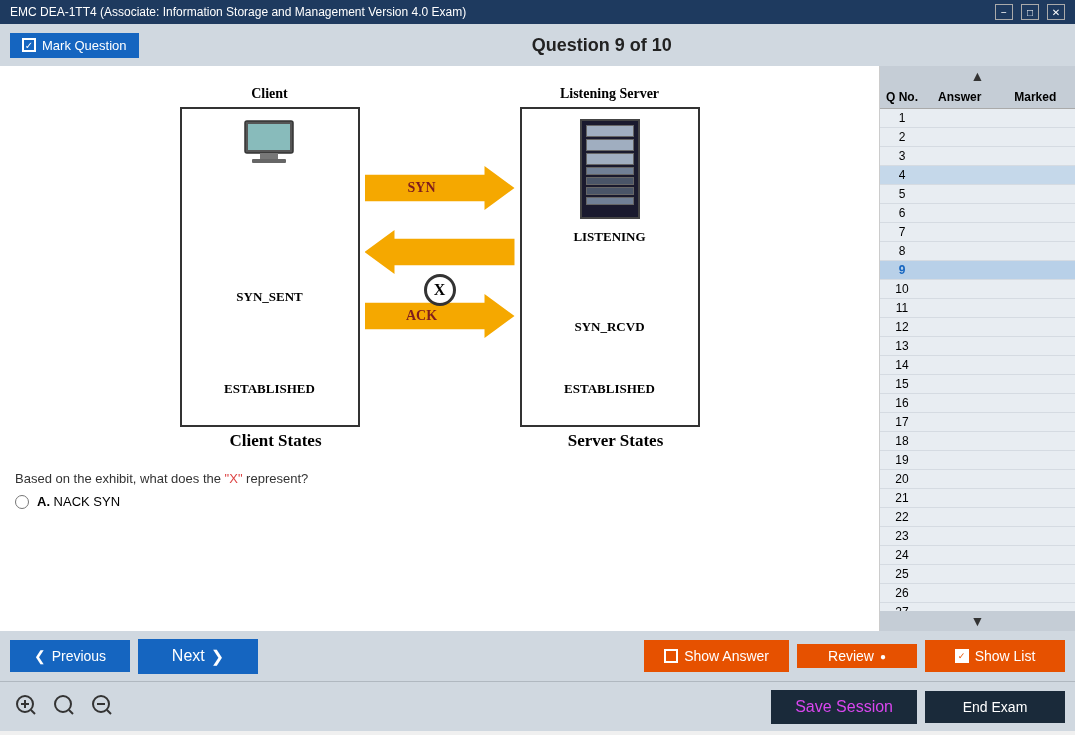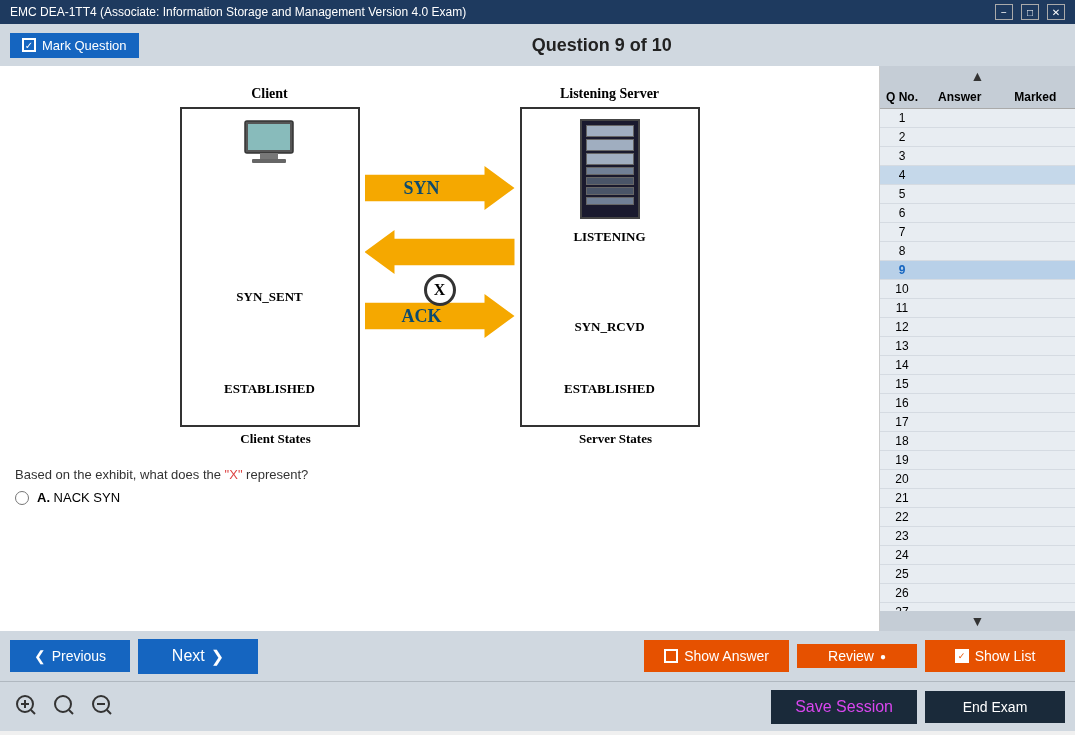--- a/index.html
+++ b/index.html
@@ -118,22 +118,22 @@
       width: 150px;
       height: 44px;
       background: #f5a800;
       clip-path: polygon(100% 20%, 20% 20%, 20% 0%, 0% 50%, 20% 100%, 20% 80%, 100% 80%);
       justify-content: center;
       position: relative;
     }
 
     .arrow-label {
       font-weight: bold;
-      font-size: 18px;
-      color: #0c4a6e;
+      font-size: 14px;
+      color: #7f1d1d;
       position: absolute;
       left: 50%;
       transform: translateX(-50%);
     }
     .arrow-right .arrow-label { left: 38%; }
 
     .x-circle {
       width: 32px;
       height: 32px;
       border-radius: 50%;
@@ -145,21 +145,21 @@
       font-weight: bold;
       font-size: 16px;
       position: absolute;
       left: 50%;
       transform: translateX(-50%);
       z-index: 2;
     }
 
     .box-label {
       font-weight: bold;
-      font-size: 13px;
+      font-size: 17px;
       text-align: center;
       margin-top: 4px;
       margin-left: 12px;
     }
 
     .question-text {
       font-size: 13px;
       color: #333;
       margin: 10px 0 8px 0;
     }

